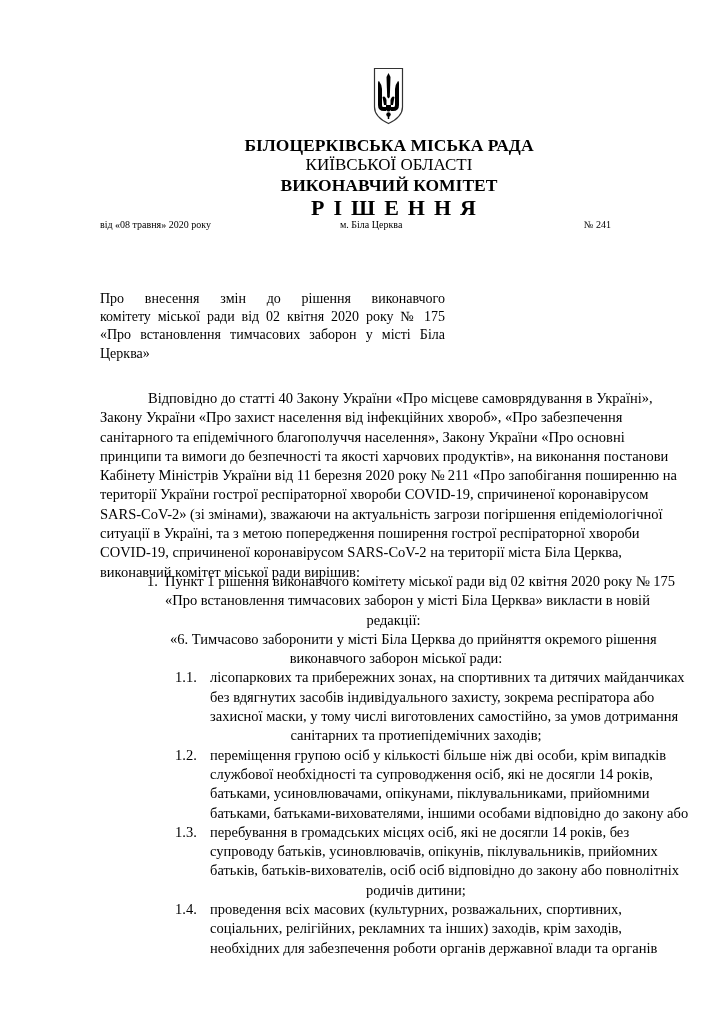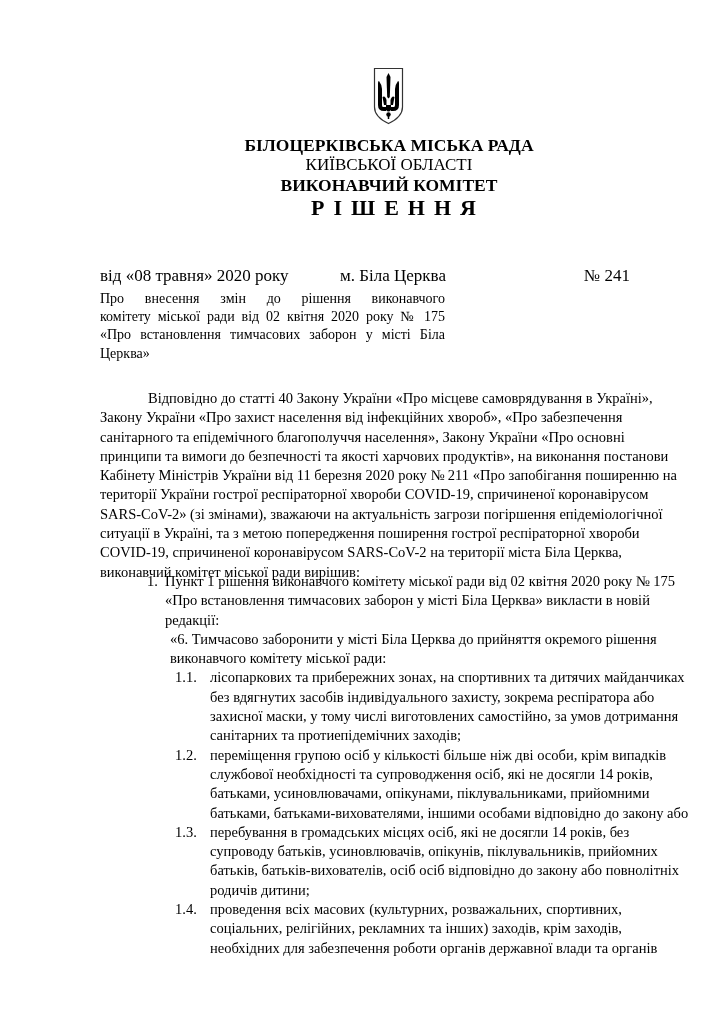--- a/index.html
+++ b/index.html
@@ -45,24 +45,23 @@
       top: 197px;
       font-size: 22px;
       font-weight: bold;
       letter-spacing: 9px;
       padding-left: 9px;
     }
 
     .dateline {
       position: absolute;
       top: 220px;
-      font-size: 17px;
+      font-size: 10px;
       line-height: 1;
       white-space: nowrap;
-      margin-top: 47px;
     }
     .date-left { left: 100px; }
     .date-city { left: 340px; }
     .date-num { left: 584px; }
 
     .subject {
       position: absolute;
       left: 100px;
       top: 290px;
       width: 345px;
@@ -105,21 +104,21 @@
       top: 0;
     }
     .ln-j {
       display: block;
       text-align: justify;
       text-align-last: justify;
       white-space: nowrap;
     }
     .ln-l {
       display: block;
-      text-align: left;
+      text-align: center;
       white-space: nowrap;
     }
     .quote-block { padding-left: 5px; }
     .sub {
       position: relative;
       padding-left: 40px;
     }
     .sub .num {
       position: absolute;
       left: 5px;
@@ -176,21 +175,21 @@
 
   <div class="list">
     <div class="item-1">
       <span class="num">1.</span>
       <span class="ln-j">Пункт 1 рішення виконавчого комітету міської ради від 02 квітня 2020 року № 175</span>
       <span class="ln-j">«Про встановлення тимчасових заборон у місті Біла Церква» викласти в новій</span>
       <span class="ln-l">редакції:</span>
 
       <div class="quote-block">
         <span class="ln-j">«6. Тимчасово заборонити у місті Біла Церква до прийняття окремого рішення</span>
-        <span class="ln-l">виконавчого комітету міської ради:</span>
+        <span class="ln-l">виконавчого заборон міської ради:</span>
 
         <div class="sub">
           <span class="num">1.1.</span>
           <span class="ln-j">лісопаркових та прибережних зонах, на спортивних та дитячих майданчиках</span>
           <span class="ln-j">без вдягнутих засобів індивідуального захисту, зокрема респіратора або</span>
           <span class="ln-j">захисної маски, у тому числі виготовлених самостійно, за умов дотримання</span>
           <span class="ln-l">санітарних та протиепідемічних заходів;</span>
         </div>
 
         <div class="sub">

